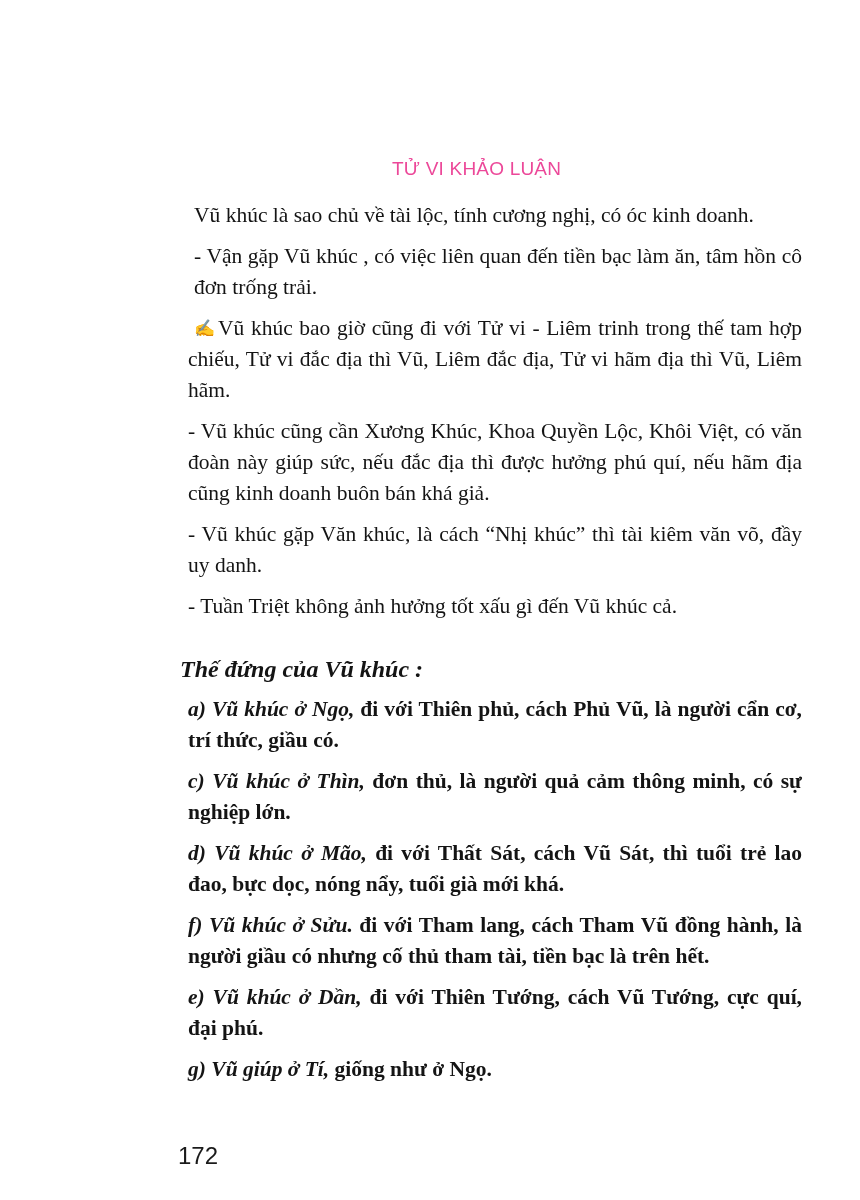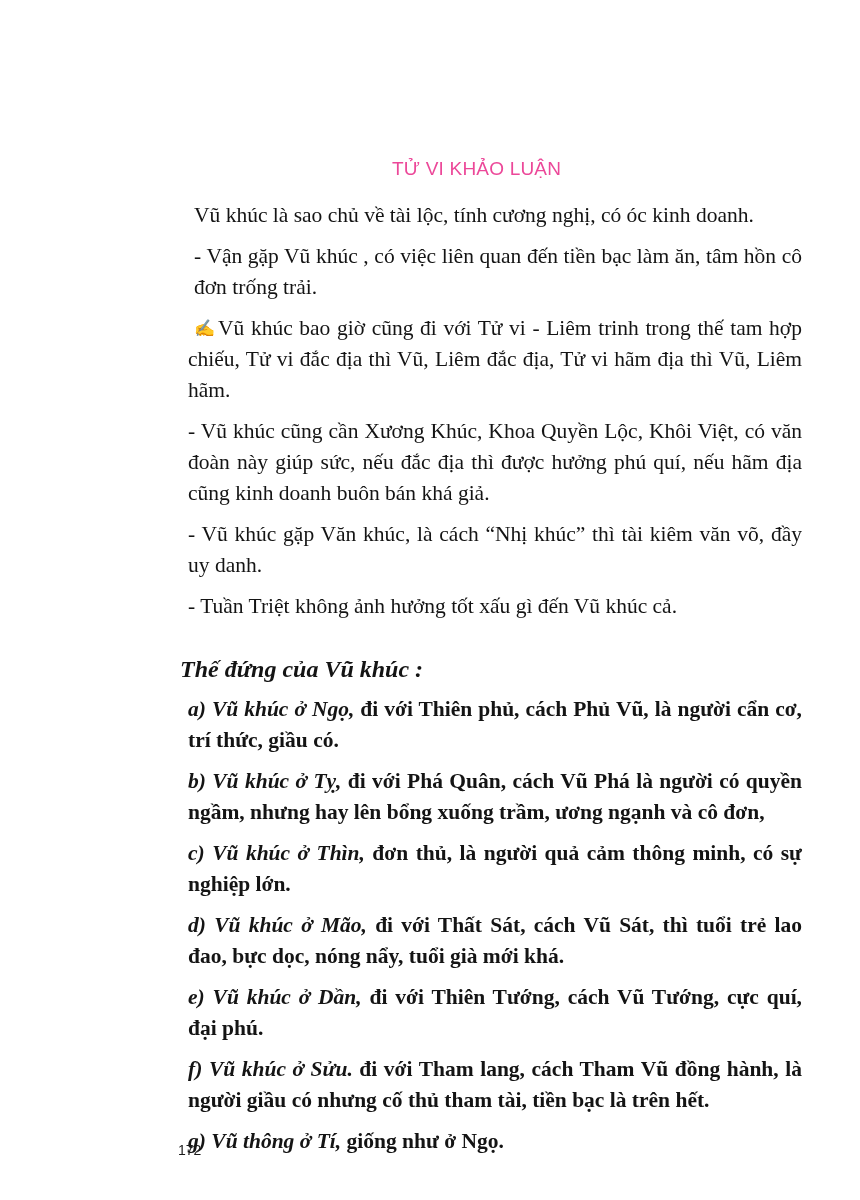--- a/index.html
+++ b/index.html
@@ -73,21 +73,21 @@
     margin: 0 0 10px 12px;
   }
   .item em {
     font-style: italic;
   }
   .page-number {
     position: absolute;
     left: 178px;
     top: 1142px;
     font-family: "Liberation Sans", "DejaVu Sans", sans-serif;
-    font-size: 14px;
+    font-size: 24px;
     color: #1a1a1a;
     text-align: right;
   }
 </style>
 </head>
 <body>
 
 <div class="page">
 
   <div class="running-head">TỬ VI KHẢO LUẬN</div>
@@ -97,23 +97,22 @@
     <p class="para indent"><span>- Vận gặp Vũ khúc , có việc liên quan đến tiền bạc làm ăn, tâm hồn cô đơn trống trải.</span></p>
     <p class="para"><span class="pen-icon">✍</span><span>Vũ khúc bao giờ cũng đi với Tử vi - Liêm trinh trong thế tam hợp chiếu, Tử vi đắc địa thì Vũ, Liêm đắc địa, Tử vi hãm địa thì Vũ, Liêm hãm.</span></p>
     <p class="para"><span>- Vũ khúc cũng cần Xương Khúc, Khoa Quyền Lộc, Khôi Việt, có văn đoàn này giúp sức, nếu đắc địa thì được hưởng phú quí, nếu hãm địa cũng kinh doanh buôn bán khá giả.</span></p>
     <p class="para"><span>- Vũ khúc gặp Văn khúc, là cách “Nhị khúc” thì tài kiêm văn võ, đầy uy danh.</span></p>
     <p class="para"><span>- Tuần Triệt không ảnh hưởng tốt xấu gì đến Vũ khúc cả.</span></p>
   </div>
 
   <div class="section">
     <div class="section-title">Thế đứng của Vũ khúc   :</div>
     <p class="item"><em>a) Vũ khúc ở Ngọ,</em><span> đi với Thiên phủ, cách Phủ Vũ, là người cẩn cơ, trí thức, giầu có.</span></p>
-    <p class="item"><em>b) Vũ khúc ở Tỵ,</em><span> đi với Phá Quân, cách Vũ Phá là người có quyền ngầm, nhưng hay lên bổng xuống trầm, ương ngạnh và cô đơn,</span></p>
     <p class="item"><em>c) Vũ khúc ở Thìn,</em><span> đơn thủ, là người quả cảm thông minh, có sự nghiệp lớn.</span></p>
     <p class="item"><em>d) Vũ khúc ở Mão,</em><span> đi với Thất Sát, cách Vũ Sát, thì tuổi trẻ lao đao, bực dọc, nóng nẩy, tuổi già mới khá.</span></p>
+    <p class="item"><em>f) Vũ khúc ở Sửu.</em><span> đi với Tham lang, cách Tham Vũ đồng hành, là người giầu có nhưng cố thủ tham tài, tiền bạc là trên hết.</span></p>
     <p class="item"><em>e) Vũ khúc ở Dần,</em><span> đi với Thiên Tướng, cách Vũ Tướng, cực quí, đại phú.</span></p>
-    <p class="item"><em>f) Vũ khúc ở Sửu.</em><span> đi với Tham lang, cách Tham Vũ đồng hành, là người giầu có nhưng cố thủ tham tài, tiền bạc là trên hết.</span></p>
-    <p class="item"><em>g) Vũ thông ở Tí,</em><span> giống như ở Ngọ.</span></p>
+    <p class="item"><em>g) Vũ giúp ở Tí,</em><span> giống như ở Ngọ.</span></p>
   </div>
 
   <div class="page-number">172</div>
 
 </div>
 
 </body></html>

